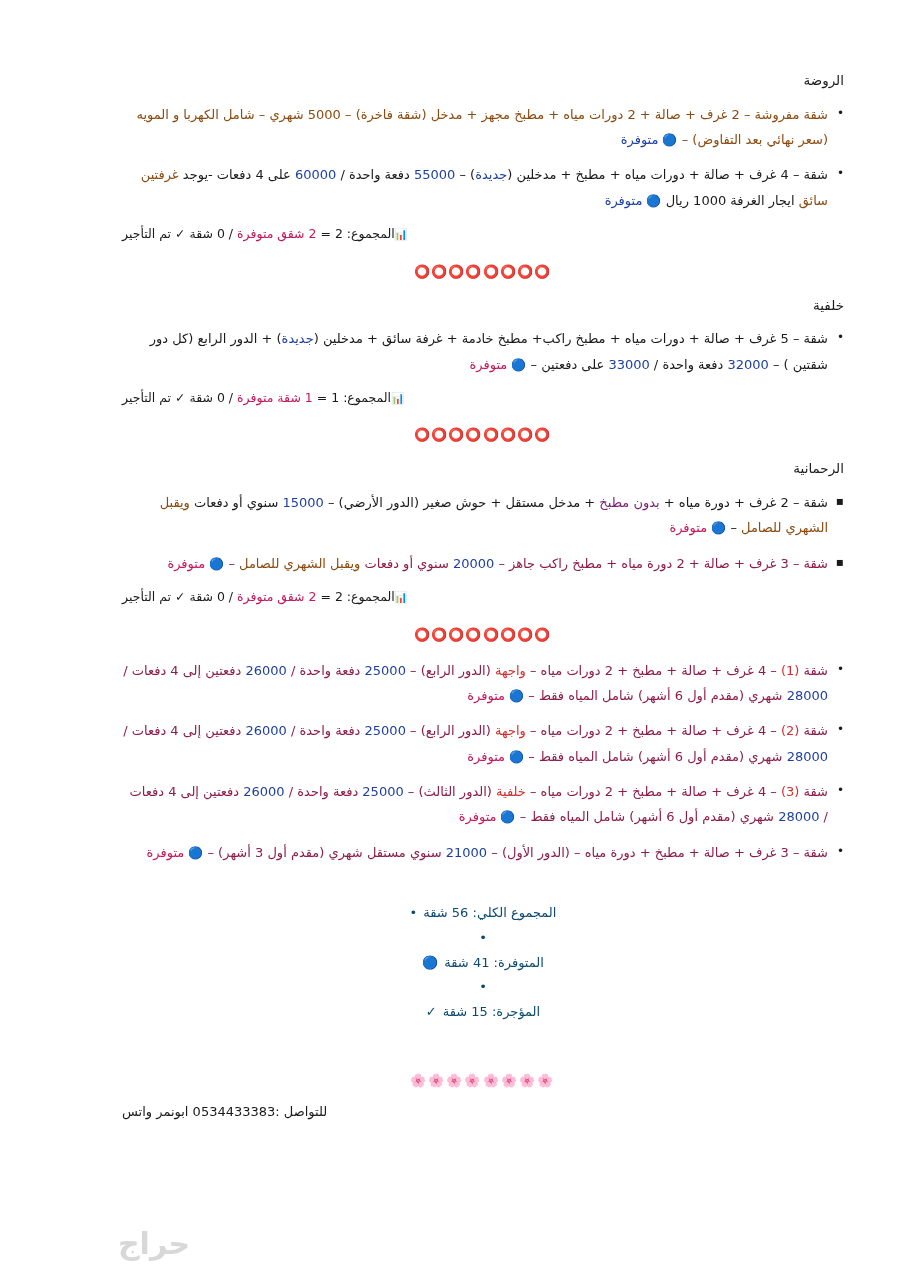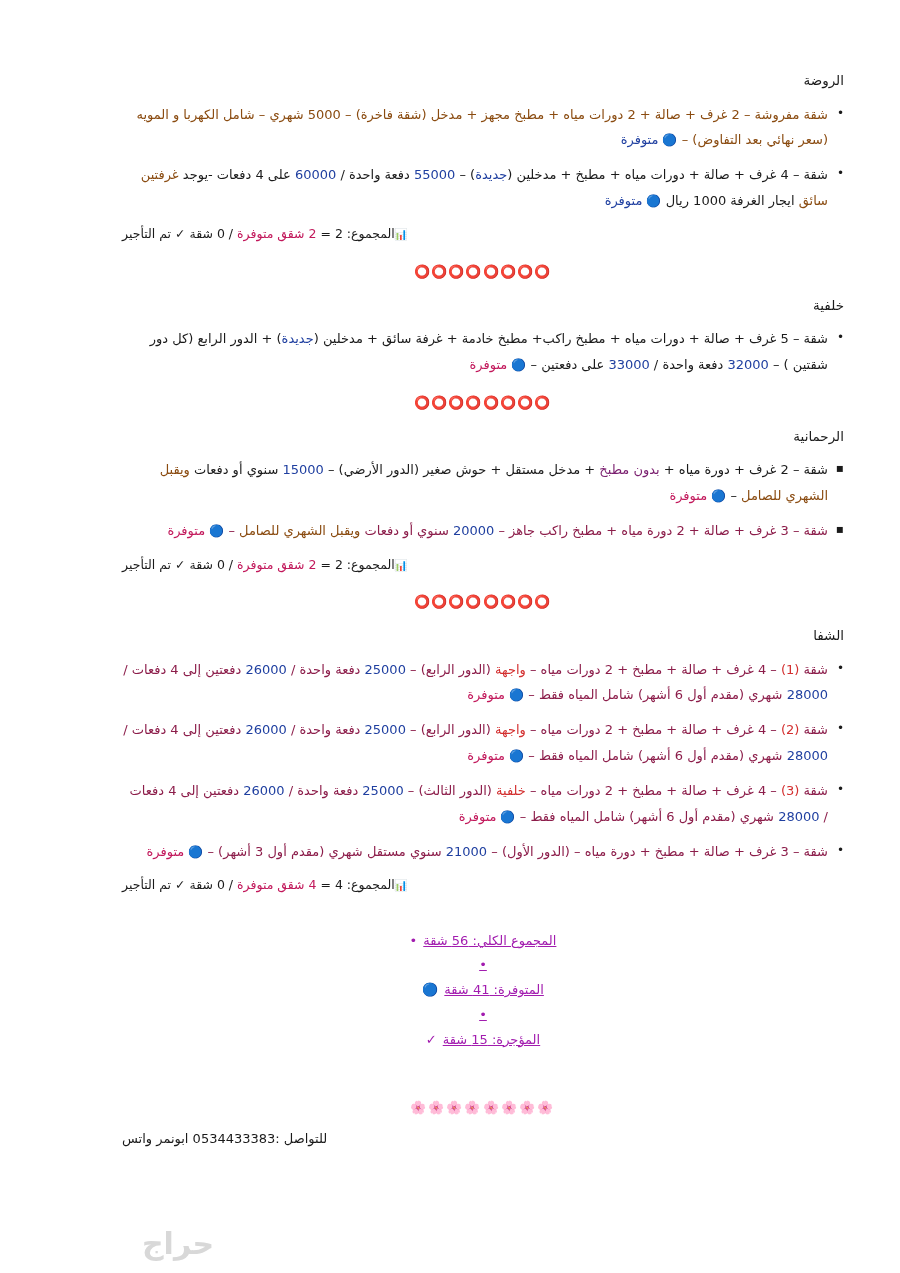--- a/index.html
+++ b/index.html
@@ -82,24 +82,23 @@
   }
   .totals {
     margin: 26px 0 0 0;
     padding: 0 0 0 0;
     list-style: none;
     text-align: center;
   }
   .totals li {
     font-size: 13px;
     line-height: 1.9;
-    color: #a21caf;
+    color: #0c4a6e;
     position: relative;
     padding-right: 0;
-    text-decoration: underline;
   }
   .totals li .dot {
     display: inline-block;
     margin-right: 6px;
     font-size: 13px;
   }
   .totals-wrap {
     display: flex;
     justify-content: center;
   }
@@ -115,21 +114,21 @@
     margin: 48px 0 12px 0;
   }
   .contact {
     text-align: left;
     font-size: 13px;
     color: #1a1a1a;
     line-height: 1.9;
   }
   .watermark {
     position: absolute;
-    left: 76px;
+    left: 52px;
     bottom: 12px;
     font-size: 30px;
     color: #d8d8d8;
     font-weight: bold;
     letter-spacing: 2px;
     user-select: none;
   }
   .badge {
     display: inline-block;
     color: #2f6fb5;
@@ -148,40 +147,39 @@
           <li><span class="bullet">•</span><span class="txt">شقة – 4 غرف + صالة  + دورات مياه + مطبخ + مدخلين (</span><span class="blue">جديدة</span><span class="txt">) – </span><span class="blue">55000</span><span class="txt"> دفعة واحدة / </span><span class="blue">60000</span><span class="txt"> على 4 دفعات -يوجد </span><span class="brown">غرفتين سائق</span><span class="txt"> ايجار الغرفة </span><span class="txt">1000</span><span class="txt"> ريال </span><span class="badge">🔵</span><span class="blue"> متوفرة</span></li>
         </ul>
         <div class="summary-line"><span class="chart-icon">📊 </span><span>المجموع: 2 = </span><span class="pink">2 شقق متوفرة</span><span>  /  </span><span>0 شقة ✓ تم التأجير</span></div>
       </div>
       <div class="sep">⭕⭕⭕⭕⭕⭕⭕⭕</div>
       <div class="section">
         <div class="section-title">خلفية</div>
         <ul class="items">
           <li><span class="bullet">•</span><span class="txt">شقة – 5 غرف + صالة + دورات مياه + مطبخ راكب+ مطبخ خادمة + غرفة سائق + مدخلين (</span><span class="blue">جديدة</span><span class="txt">) + الدور الرابع (كل دور شقتين ) – </span><span class="blue">32000</span><span class="txt"> دفعة واحدة / </span><span class="blue">33000</span><span class="txt"> على دفعتين – </span><span class="badge">🔵</span><span class="pink"> متوفرة</span></li>
         </ul>
+        <div class="summary-line"><span class="chart-icon">📊 </span><span>المجموع: 1 = </span><span class="pink">1 شقة متوفرة</span><span>  /  </span><span>0 شقة ✓ تم التأجير</span></div>
       </div>
       <div class="sep">⭕⭕⭕⭕⭕⭕⭕⭕</div>
       <div class="section">
         <div class="section-title">الرحمانية</div>
         <ul class="items">
           <li><span class="bullet">▪</span><span class="txt">شقة – 2 غرف + دورة مياه + </span><span class="purple">بدون مطبخ</span><span class="txt"> + مدخل مستقل + حوش صغير (الدور الأرضي) – </span><span class="blue">15000</span><span class="txt"> سنوي أو دفعات </span><span class="brown">ويقبل الشهري للصامل</span><span class="txt"> – </span><span class="badge">🔵</span><span class="pink"> متوفرة</span></li>
           <li><span class="bullet">▪</span><span class="maroon">شقة – 3 غرف + صالة + 2 دورة مياه + مطبخ راكب جاهز – </span><span class="blue">20000</span><span class="maroon"> سنوي أو دفعات </span><span class="brown">ويقبل الشهري للصامل</span><span class="maroon"> – </span><span class="badge">🔵</span><span class="pink"> متوفرة</span></li>
         </ul>
         <div class="summary-line"><span class="chart-icon">📊 </span><span>المجموع: 2 = </span><span class="pink">2 شقق متوفرة</span><span>  /  </span><span>0 شقة ✓ تم التأجير</span></div>
       </div>
       <div class="sep">⭕⭕⭕⭕⭕⭕⭕⭕</div>
       <div class="section">
-        <div class="section-title">الشفا</div>
         <ul class="items">
           <li><span class="bullet">•</span><span class="maroon">شقة </span><span class="red">(1)</span><span class="maroon"> – 4 غرف + صالة + مطبخ + 2 دورات مياه – </span><span class="red">واجهة</span><span class="maroon"> (الدور الرابع) – </span><span class="blue">25000</span><span class="maroon">  دفعة واحدة / </span><span class="blue">26000</span><span class="maroon"> دفعتين إلى 4 دفعات / </span><span class="blue">28000</span><span class="maroon"> شهري (مقدم أول 6 أشهر) شامل المياه فقط – </span><span class="badge">🔵</span><span class="pink"> متوفرة</span></li>
           <li><span class="bullet">•</span><span class="maroon">شقة </span><span class="red">(2)</span><span class="maroon"> – 4 غرف + صالة + مطبخ + 2 دورات مياه – </span><span class="red">واجهة</span><span class="maroon"> (الدور الرابع) – </span><span class="blue">25000</span><span class="maroon">  دفعة واحدة / </span><span class="blue">26000</span><span class="maroon"> دفعتين إلى 4 دفعات / </span><span class="blue">28000</span><span class="maroon"> شهري (مقدم أول 6 أشهر) شامل المياه فقط – </span><span class="badge">🔵</span><span class="pink"> متوفرة</span></li>
           <li><span class="bullet">•</span><span class="maroon">شقة </span><span class="red">(3)</span><span class="maroon"> – 4 غرف + صالة + مطبخ + 2 دورات مياه – </span><span class="red">خلفية</span><span class="maroon"> (الدور الثالث) – </span><span class="blue">25000</span><span class="maroon">  دفعة واحدة / </span><span class="blue">26000</span><span class="maroon"> دفعتين إلى 4 دفعات / </span><span class="blue">28000</span><span class="maroon"> شهري (مقدم أول 6 أشهر) شامل المياه فقط – </span><span class="badge">🔵</span><span class="pink"> متوفرة</span></li>
           <li><span class="bullet">•</span><span class="maroon">شقة – 3 غرف + صالة + مطبخ + دورة مياه  –  (الدور الأول) – </span><span class="blue">21000</span><span class="maroon"> سنوي مستقل شهري (</span><span class="maroon">مقدم أول 3 أشهر</span><span class="maroon">) – </span><span class="badge">🔵</span><span class="pink"> متوفرة</span></li>
         </ul>
-        <div class="summary-line"><span class="chart-icon">📊 </span><span>المجموع: 4 = </span><span class="pink">4 شقق متوفرة</span><span>  /  </span><span>0 شقة ✓ تم التأجير</span></div>
       </div>
     </div>
 
   <div class="totals-wrap">
     <div class="totals-inner">
       <ul class="totals" id="totals-root">
           <li><span>المجموع الكلي: 56 شقة</span><span class="dot">•</span></li>
           <li>•</li>
           <li><span>المتوفرة: 41 شقة</span><span class="dot">🔵</span></li>
           <li>•</li>

